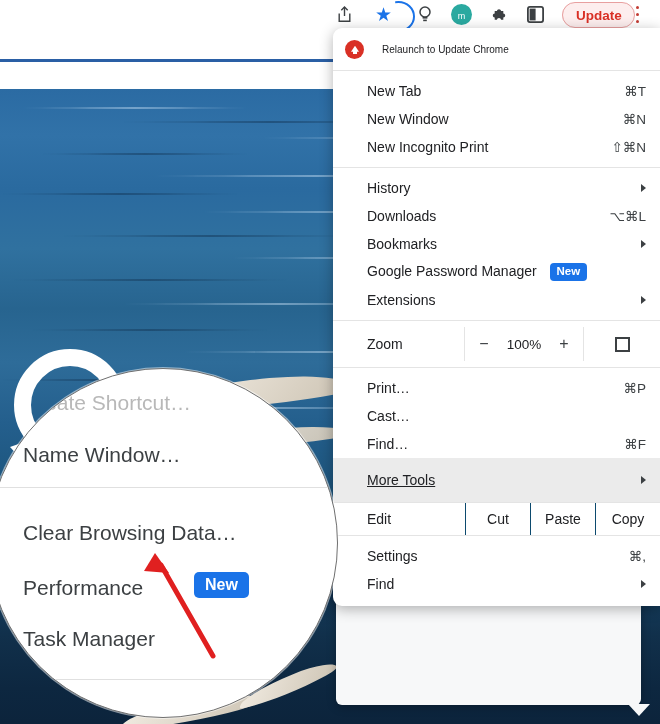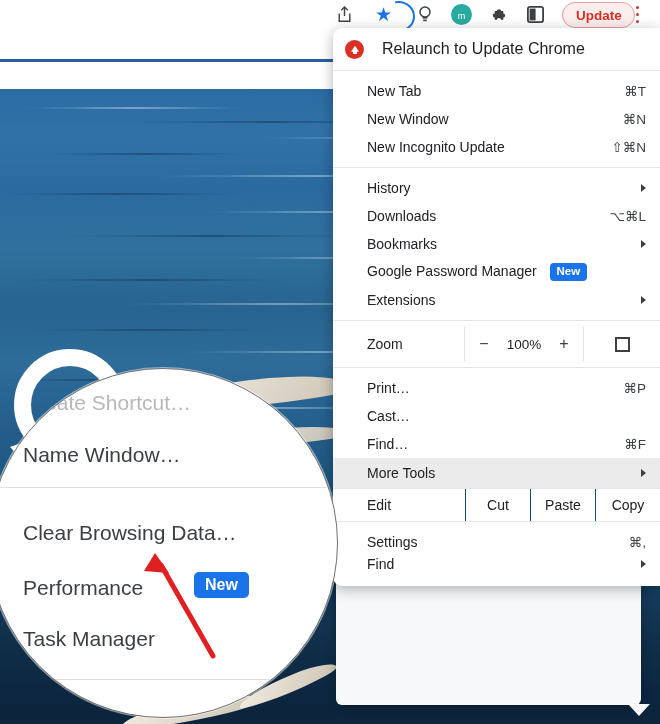--- a/index.html
+++ b/index.html
@@ -178,21 +178,21 @@
     width:0;height:0;
     border-bottom:6px solid #fff;
     border-left:4.5px solid transparent;
     border-right:4.5px solid transparent;
   }
   .relaunch-icon::before{
     content:""; position:absolute; left:50%; top:9px;
     transform:translateX(-50%);
     width:4px; height:5px; background:#fff;
   }
-  .relaunch-text { font-size:16px; color:#202124; }
+  .relaunch-text { font-size:10px; color:#202124; }
 
   .badge-new {
     display:inline-block; margin-left:9px;
     background:#1a73e8; color:#fff;
     font-size:11.5px; font-weight:600;
     padding:2px 7px; border-radius:4px; line-height:1.2;
     vertical-align: middle;
   }
 
   
@@ -347,21 +347,21 @@
 
     <div class="mi">
       <span class="mi-label">New Tab</span>
       <span class="mi-accel">⌘T</span>
     </div>
     <div class="mi">
       <span class="mi-label">New Window</span>
       <span class="mi-accel">⌘N</span>
     </div>
     <div class="mi">
-      <span class="mi-label">New Incognito Update</span>
+      <span class="mi-label">New Incognito Print</span>
       <span class="mi-accel">⇧⌘N</span>
     </div>
 
     <div class="sep"></div>
 
     <div class="mi">
       <span class="mi-label">History</span>
       <span class="arrow-r"></span>
     </div>
     <div class="mi">
@@ -408,33 +408,33 @@
       <span class="mi-label">Print…</span>
       <span class="mi-accel">⌘P</span>
     </div>
     <div class="mi">
       <span class="mi-label">Cast…</span>
     </div>
     <div class="mi">
       <span class="mi-label">Find…</span>
       <span class="mi-accel">⌘F</span>
     </div>
-    <div class="mi hl" style="height:30px;">
+    <div class="mi hl" style="height:44px;text-decoration:underline;">
       <span class="mi-label">More Tools</span>
       <span class="arrow-r"></span>
     </div>
 
     <div class="edit-row">
       <div class="edit-label">Edit</div>
       <div class="edit-btn">Cut</div>
       <div class="edit-btn">Paste</div>
       <div class="edit-btn">Copy</div>
     </div>
 
-    <div class="mi" style="align-items:flex-end;">
+    <div class="mi" style="margin-top:6px;">
       <span class="mi-label">Settings</span>
       <span class="mi-accel">⌘,</span>
     </div>
     <div class="mi" style="margin-bottom:8px;">
       <span class="mi-label">Find</span>
       <span class="arrow-r"></span>
     </div>
   </div>
 
   <div class="lens">

